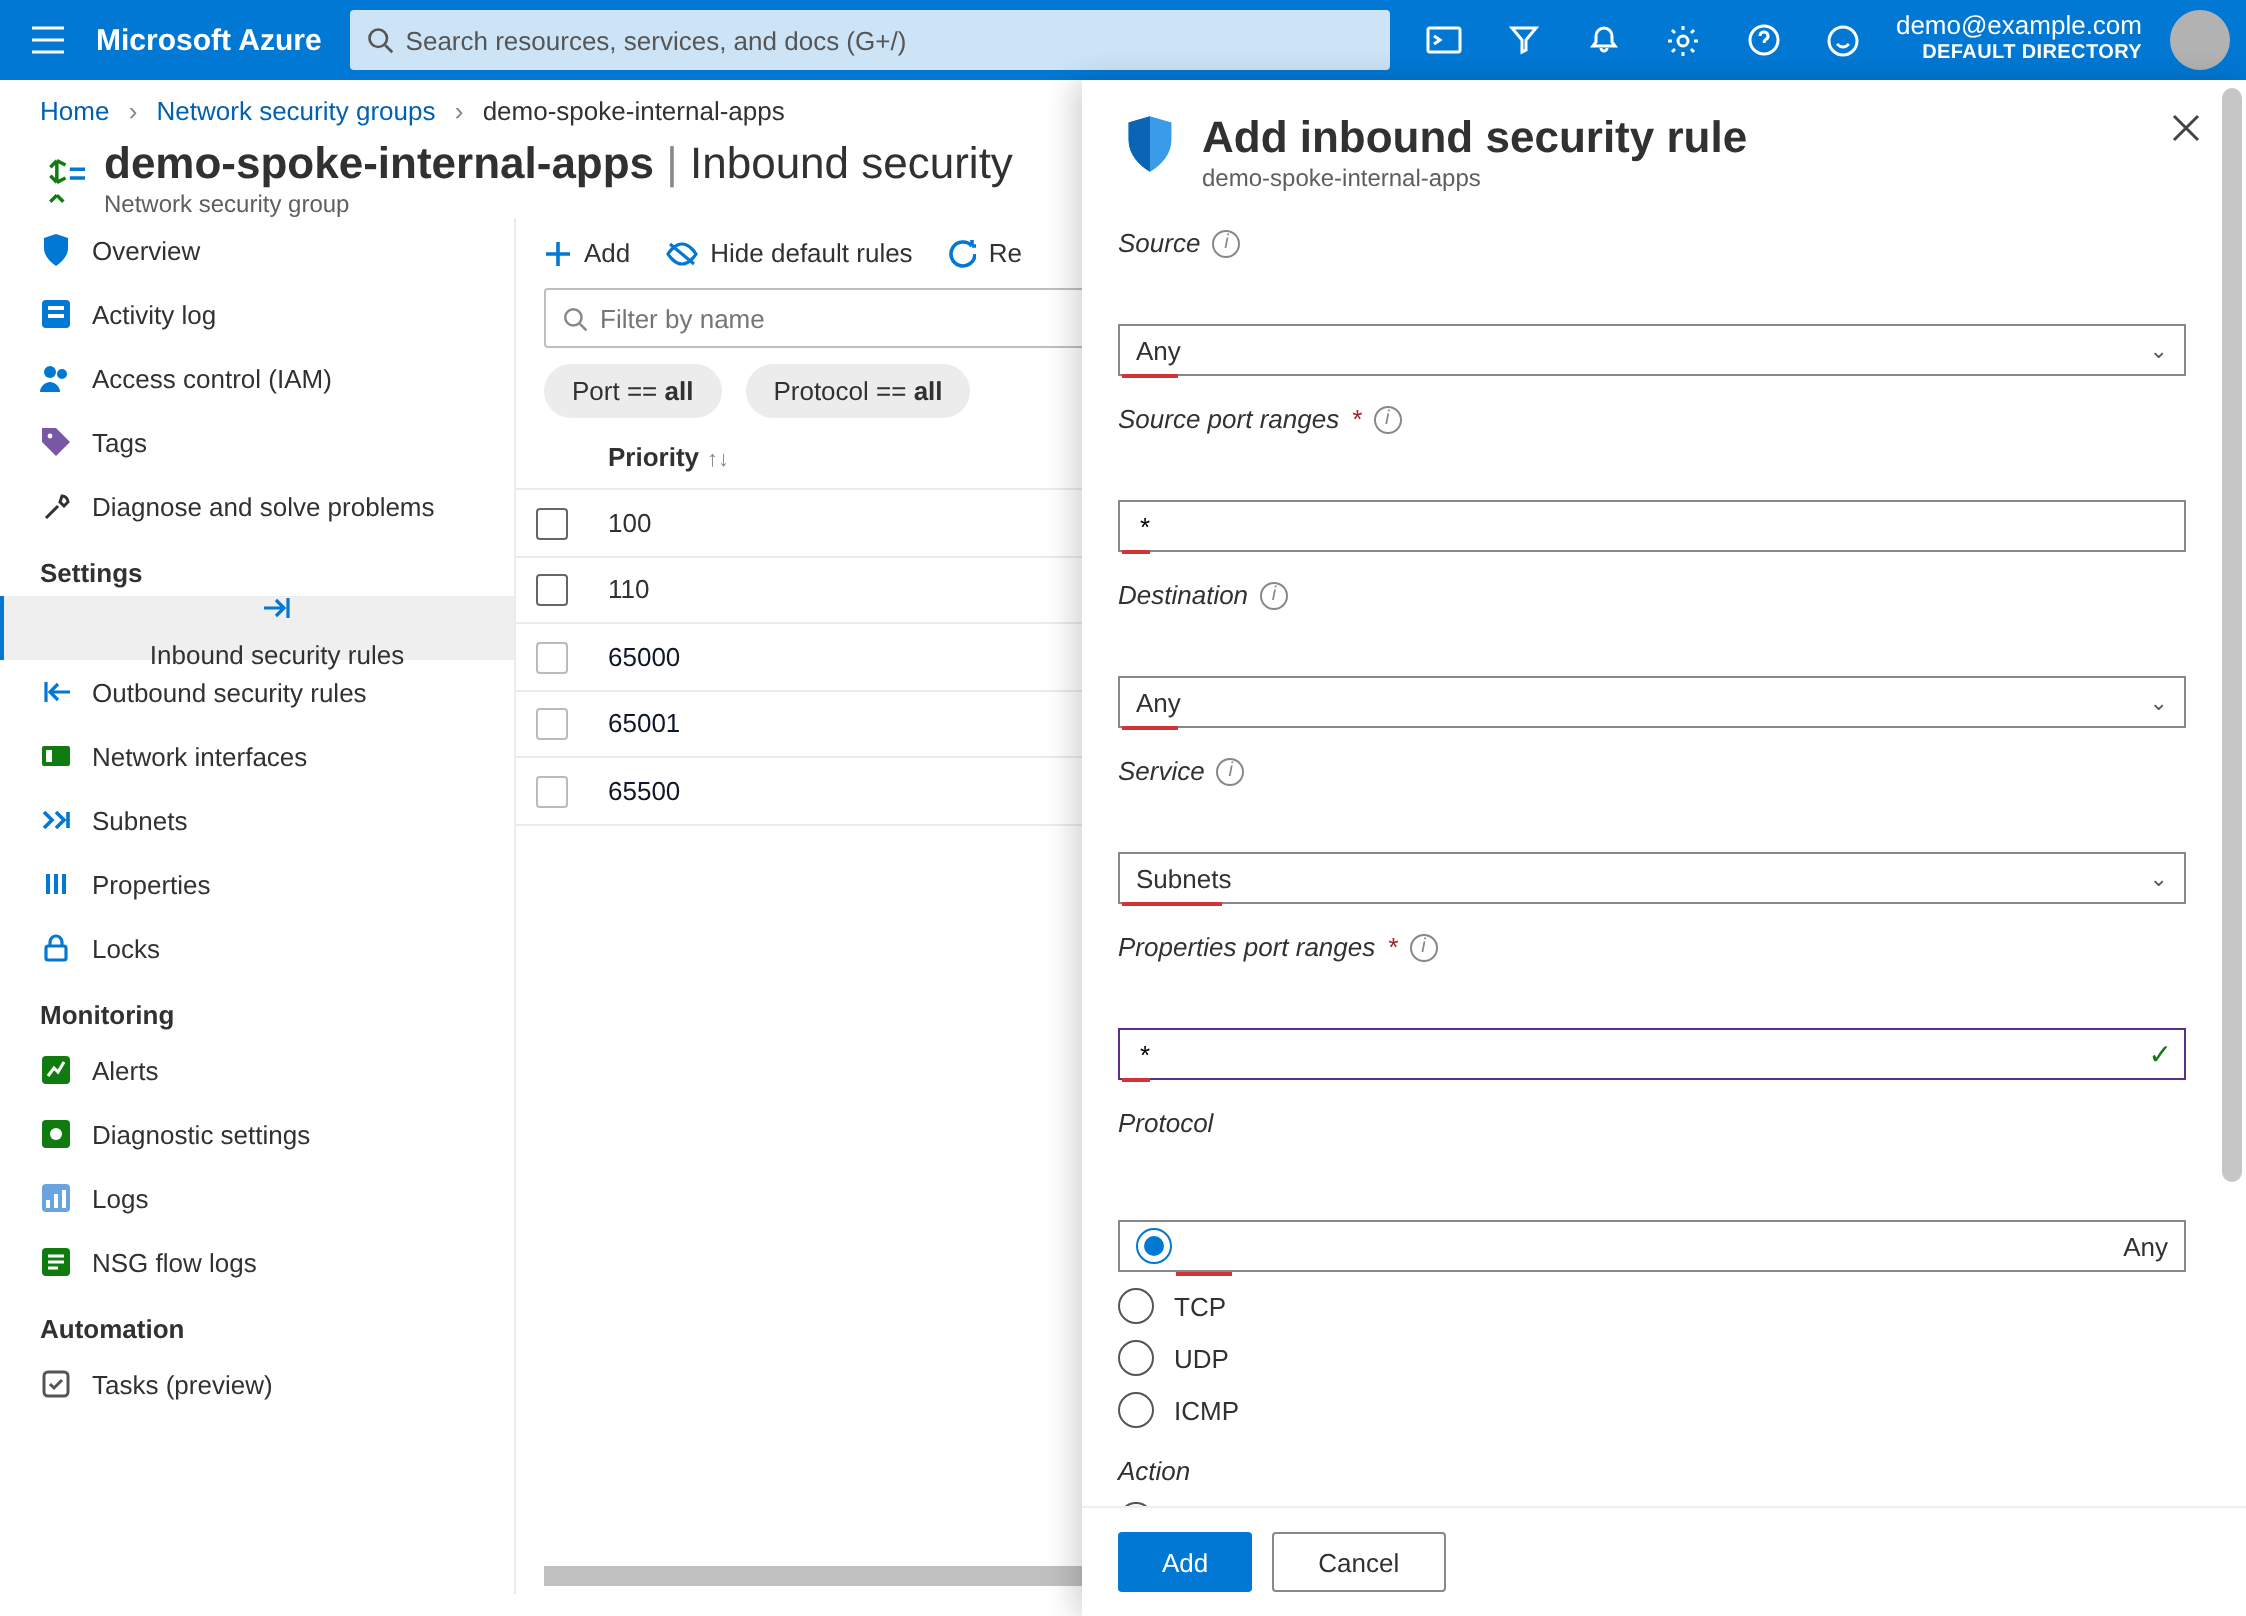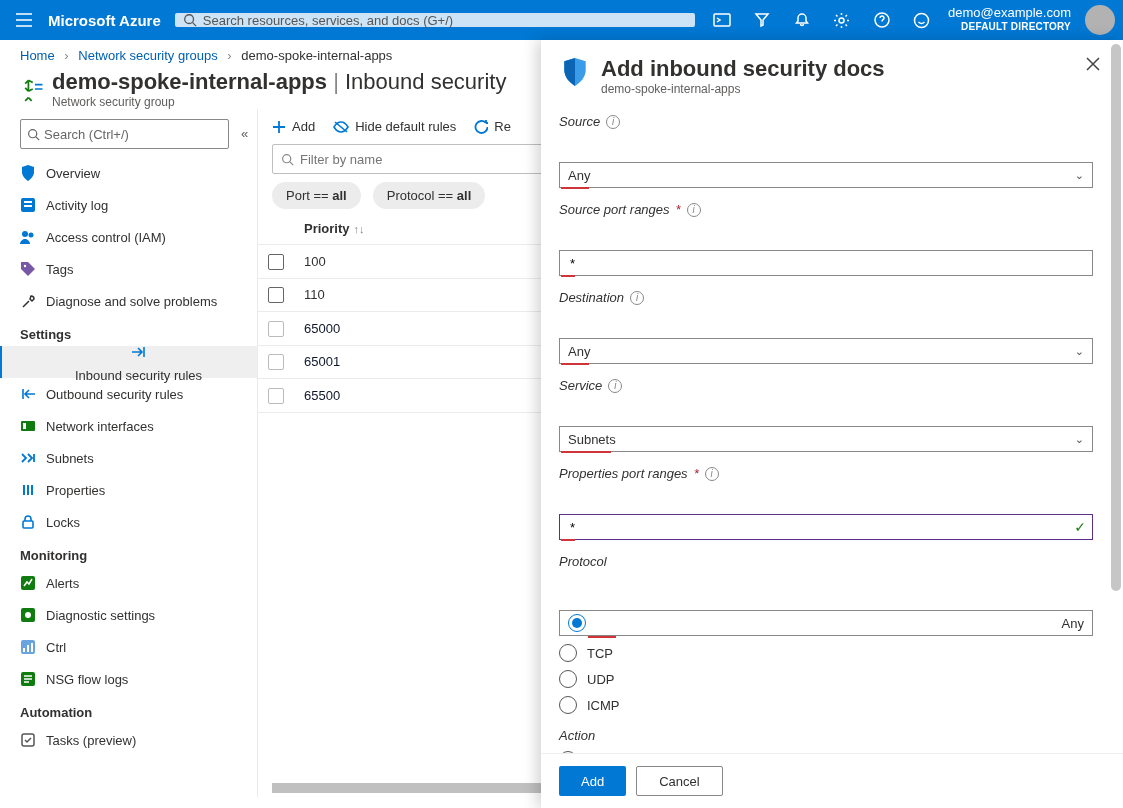--- a/index.html
+++ b/index.html
@@ -17,21 +17,21 @@
     --red-underline:#d13438;
     --purple:#5b2e8c;
   }
   *{box-sizing:border-box;font-family:"Segoe UI",Arial,sans-serif;}
   html,body{margin:0;padding:0;height:100%;width:1123px;background:#fff;color:var(--text);}
   body{overflow:hidden;}
   
   .header{height:40px;background:var(--header-bg);color:#fff;display:flex;align-items:center;padding:0 0;}
   .hdr-hamburger{width:48px;display:flex;justify-content:center;align-items:center;cursor:pointer;}
   .hdr-brand{font-size:15px;font-weight:600;padding:0 14px 0 0;white-space:nowrap;}
-  .hdr-search{flex:0 0 520px;display:flex;align-items:center;background:#cce4f6;border-radius:2px;height:14px;padding:0 8px;}
+  .hdr-search{flex:0 0 520px;display:flex;align-items:center;background:#cce4f6;border-radius:2px;height:30px;padding:0 8px;}
   .hdr-search input{flex:1;border:none;background:transparent;outline:none;font-size:13px;color:#323130;padding-left:6px;}
   .hdr-search input::placeholder{color:#555;}
   .hdr-spacer{flex:1;}
   .hdr-icons{display:flex;align-items:center;gap:0;}
   .hdr-icon{width:40px;height:40px;display:flex;align-items:center;justify-content:center;cursor:pointer;}
   .hdr-user{display:flex;flex-direction:column;align-items:flex-end;justify-content:center;padding:0 6px;font-size:12px;line-height:14px;}
   .hdr-user .email{font-size:13px;}
   .hdr-user .dir{font-size:10px;font-weight:600;letter-spacing:0.2px;}
   .hdr-avatar{width:30px;height:30px;border-radius:50%;background:#b2b2b2;margin:0 8px;}
   svg.icon-stroke{stroke:#fff;fill:none;stroke-width:1.5;}
@@ -194,30 +194,20 @@
     <div class="title">
       <span>demo-spoke-internal-apps</span><span class="sep"> | </span><span style="font-weight:400;">Inbound security</span>
     </div>
     <div class="subtitle">Network security group</div>
   </div>
 </div>
 
 <div class="layout">
 
   <div class="sidebar">
-    <div class="side-search-wrap">
-      <div class="side-search" style="flex:1;">
-        <svg width="13" height="13" viewBox="0 0 16 16" fill="none" stroke="#666" stroke-width="1.5">
-            <circle cx="7" cy="7" r="5"></circle>
-            <path d="M11 11l4 4"></path>
-          </svg>
-        <input type="text" placeholder="Search (Ctrl+/)" style="">
-      </div>
-      <div class="side-collapse" style="margin-right:10px;">«</div>
-    </div>
     <div class="side-nav">
       <div class="side-item">
           <span class="side-icon">
             <svg width="14" height="16" fill="#0078d4">
               <path d="M7 0l6 2v5c0 4-3 7-6 9-3-2-6-5-6-9V2z"></path>
             </svg>
           </span>
           <span>Overview</span>
         </div>
       <div class="side-item">
@@ -331,21 +321,21 @@
         </div>
       <div class="side-item">
           <span class="side-icon">
             <svg width="14" height="14" fill="#ff8c00">
               <rect width="14" height="14" rx="2" fill="#6aa4de"></rect>
               <rect x="2" y="8" width="2" height="4" fill="#fff"></rect>
               <rect x="6" y="5" width="2" height="7" fill="#fff"></rect>
               <rect x="10" y="3" width="2" height="9" fill="#fff"></rect>
             </svg>
           </span>
-          <span>Ctrl</span>
+          <span>Logs</span>
         </div>
       <div class="side-item">
           <span class="side-icon">
             <svg width="14" height="14" fill="#107c10">
               <rect width="14" height="14" rx="2"></rect>
               <path d="M3 4h8M3 7h8M3 10h5" stroke="#fff" stroke-width="1.5"></path>
             </svg>
           </span>
           <span>NSG flow logs</span>
         </div>
@@ -442,21 +432,21 @@
 
 <div class="panel">
   <div class="panel-head">
     <div class="panel-head-icon">
       <svg width="26" height="30" viewBox="0 0 24 28">
           <path d="M12 1l10 3v8c0 7-5 12-10 15C7 24 2 19 2 12V4z" fill="#3a9be8"></path>
           <path d="M12 1v26C7 24 2 19 2 12V4z" fill="#0b64b4"></path>
         </svg>
     </div>
     <div>
-      <div class="panel-title">Add inbound security docs</div>
+      <div class="panel-title">Add inbound security rule</div>
       <div class="panel-sub">demo-spoke-internal-apps</div>
     </div>
     <div class="panel-close">
       <svg width="16" height="16" fill="none" stroke="#444" stroke-width="1.5">
           <path d="M2 2l12 12M14 2L2 14"></path>
         </svg>
     </div>
   </div>
 
   <div class="panel-body">

